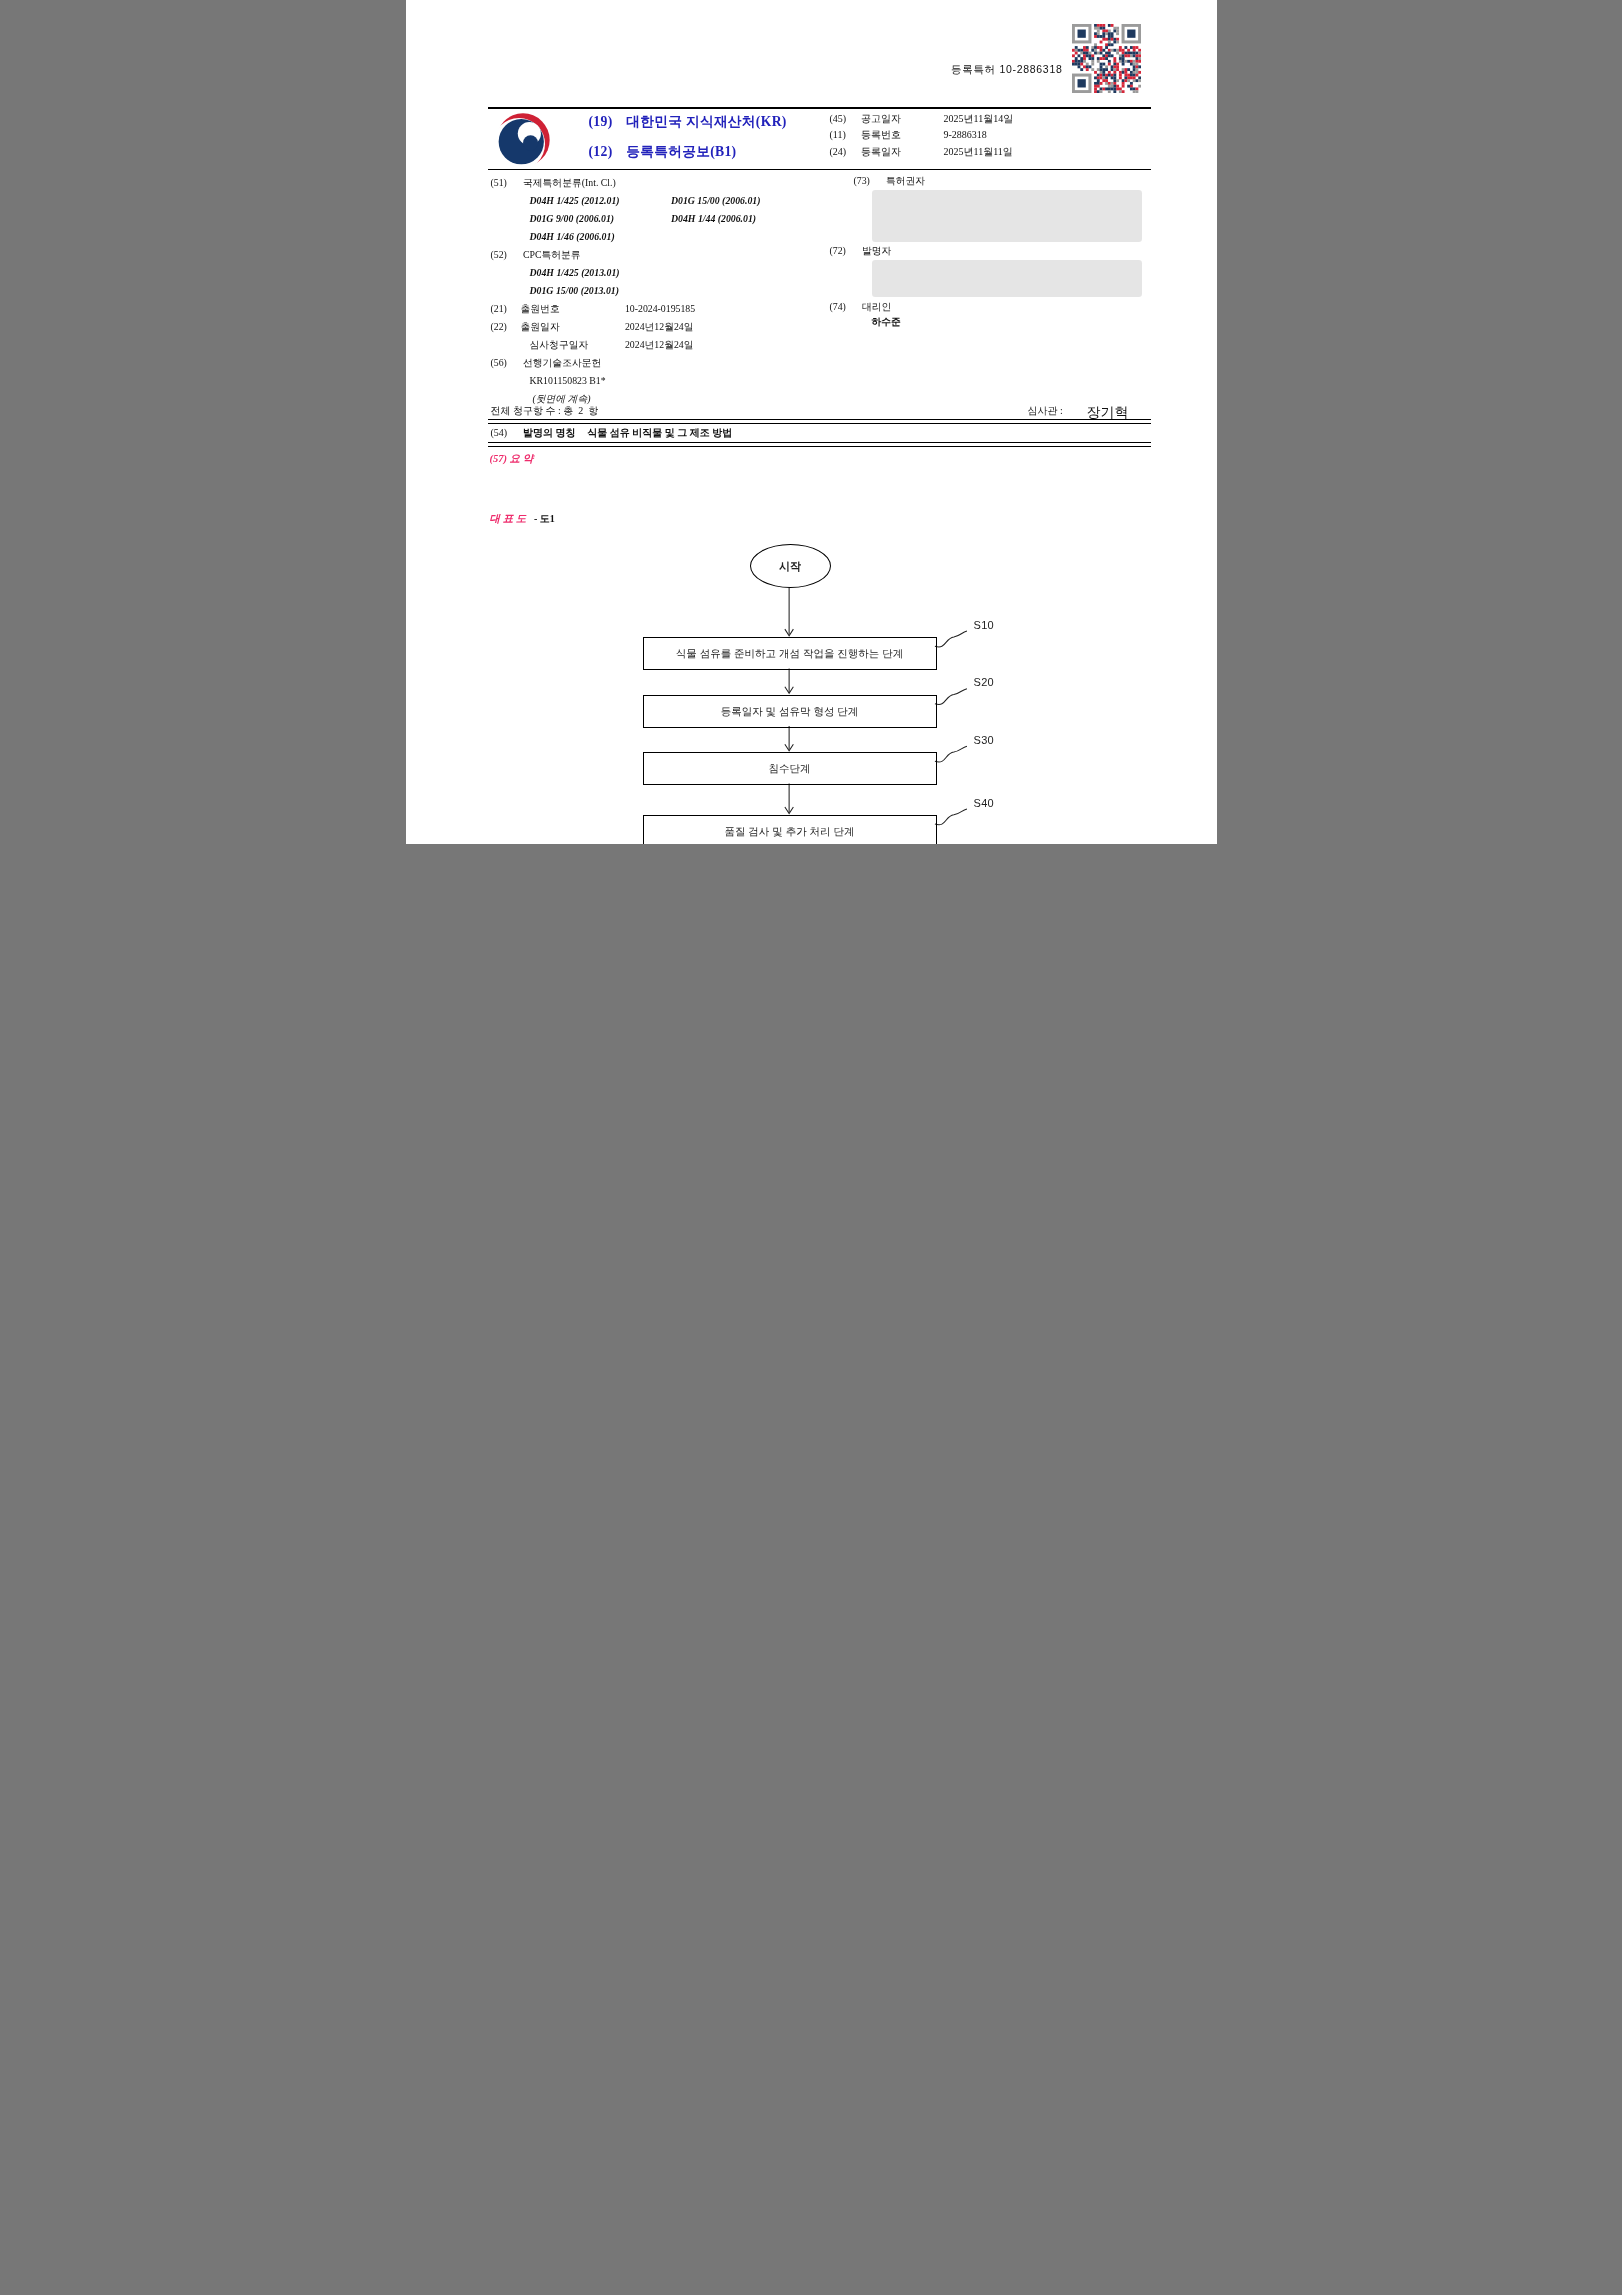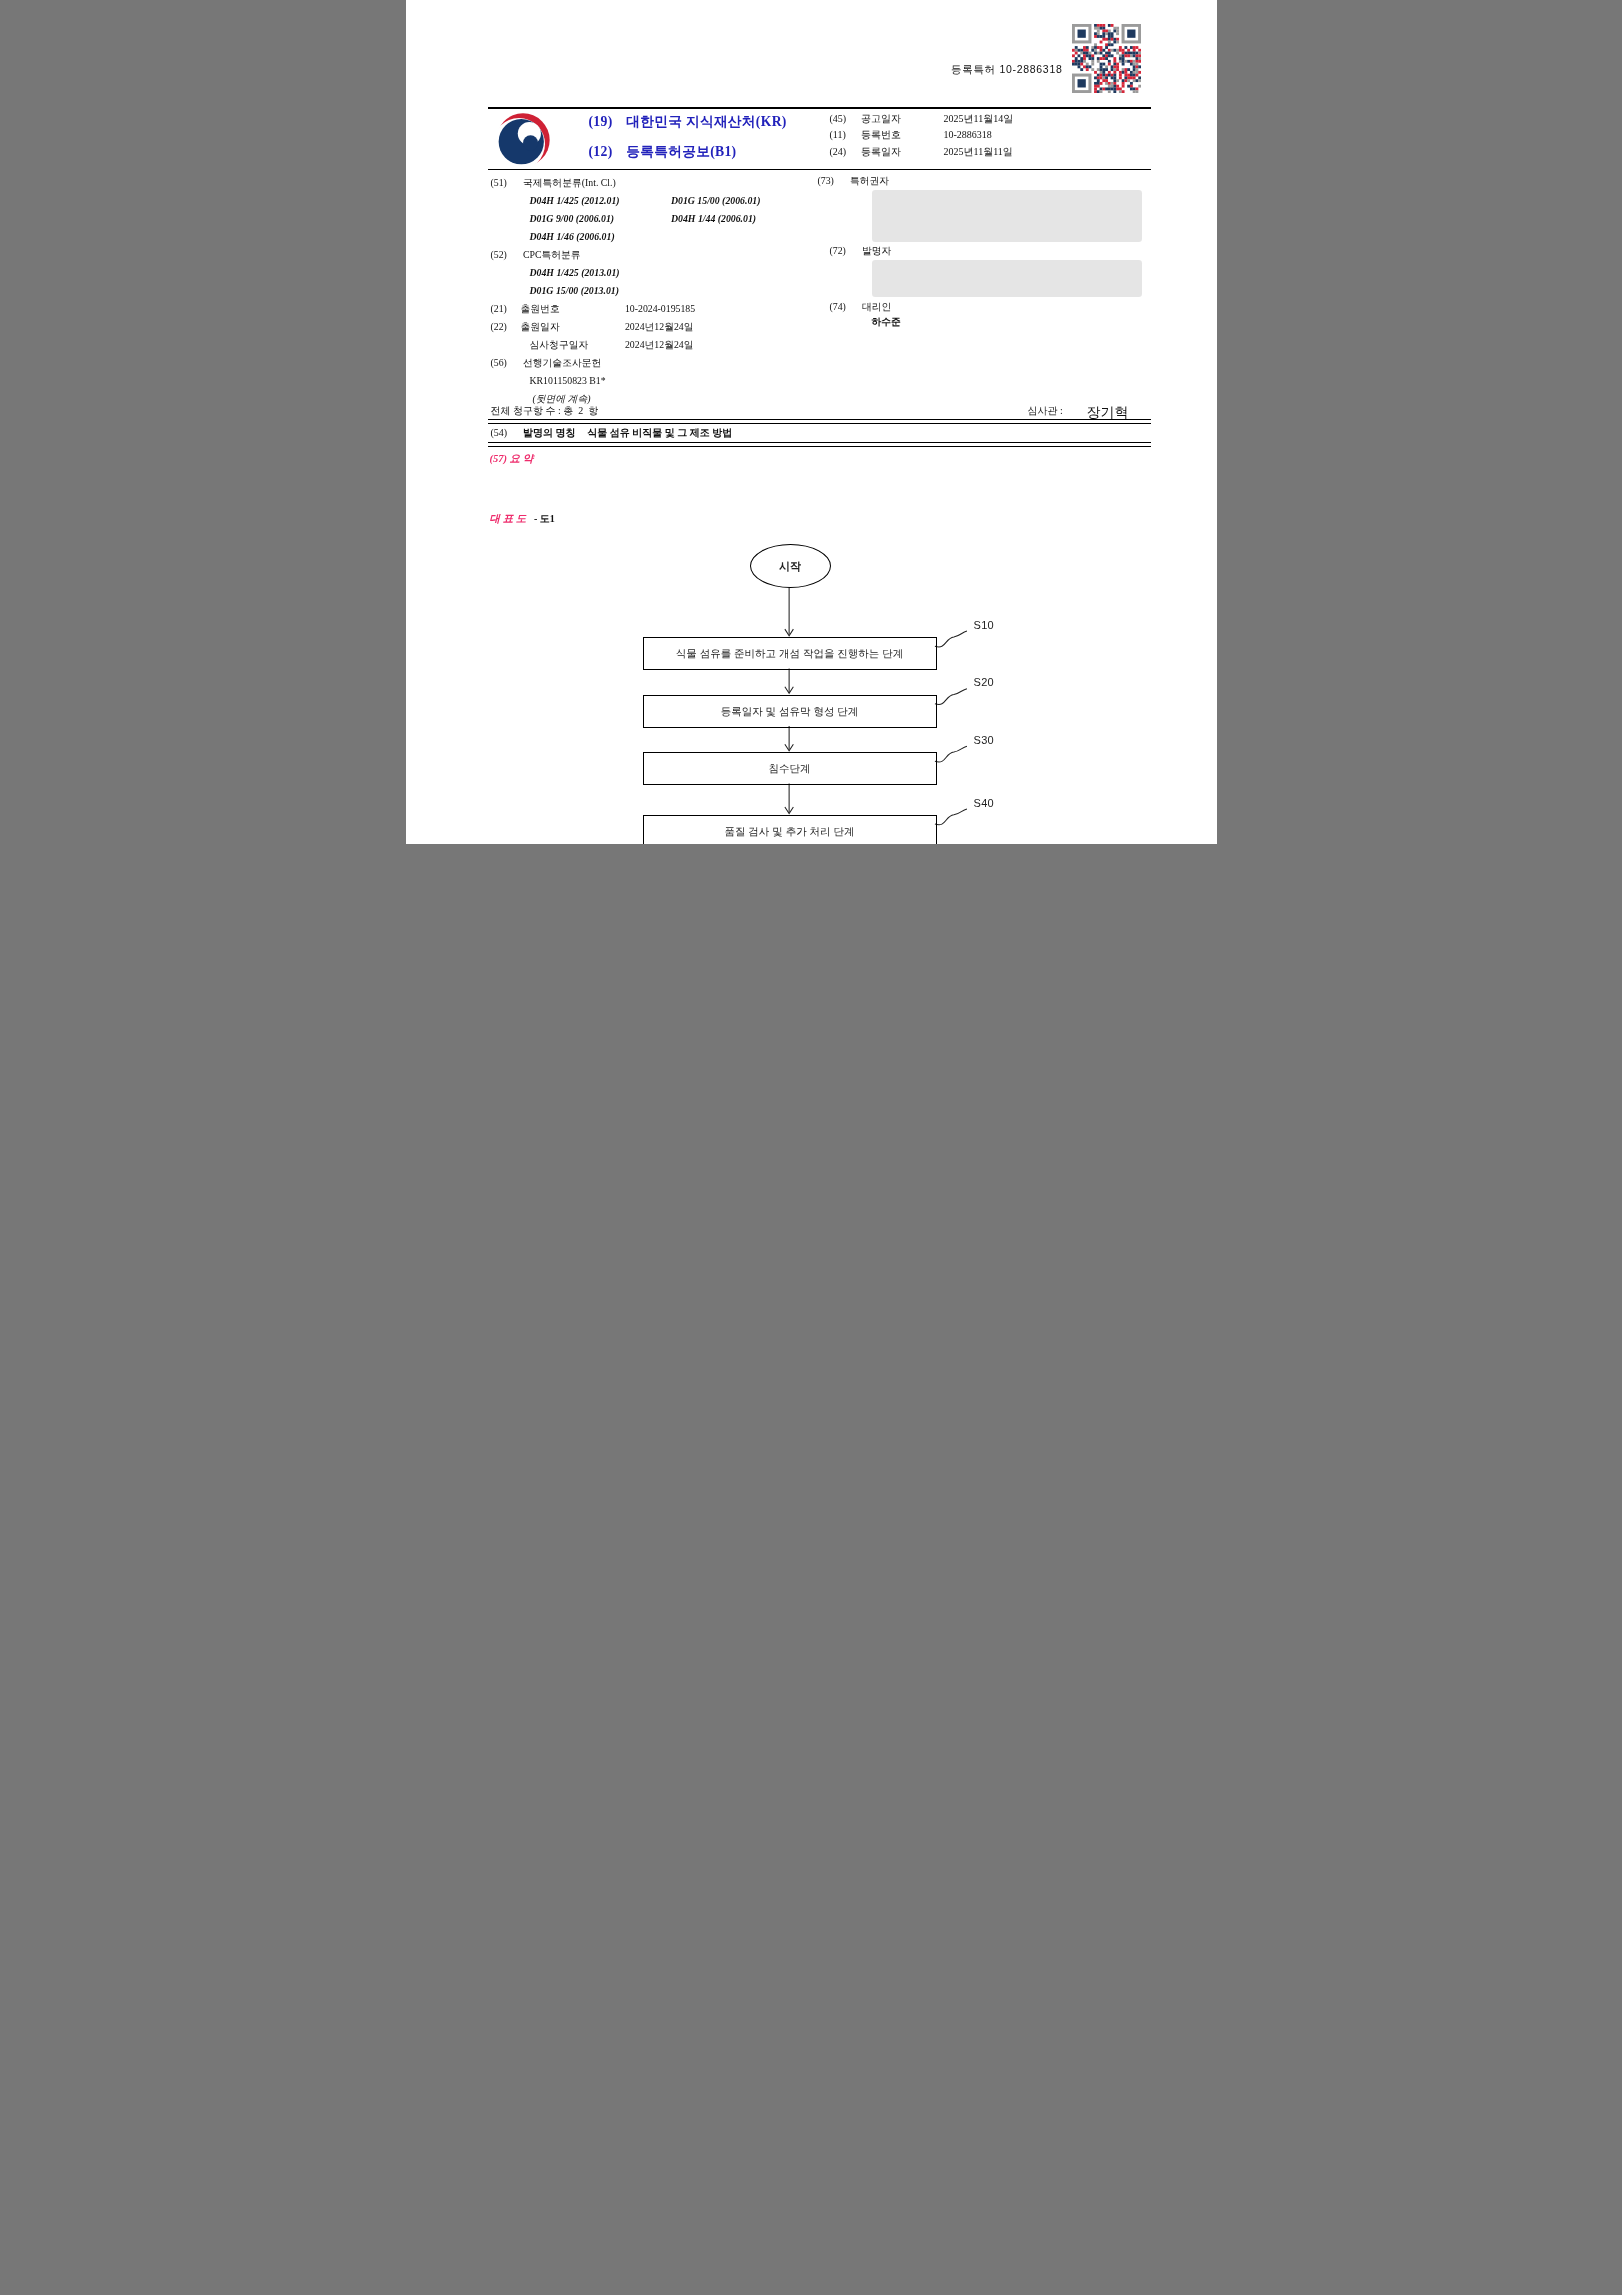--- a/index.html
+++ b/index.html
@@ -342,21 +342,21 @@
 
   <div class="abs" style="left:424px;top:111px;font-size:10px;">
     <div style="line-height:16.4px;">
       <span class="code" style="width:29px;">(45)</span>
       <span class="code" style="width:80px;">공고일자</span>
       <span>2025년11월14일</span>
     </div>
     <div style="line-height:16.4px;">
       <span class="code" style="width:29px;">(11)</span>
       <span class="code" style="width:80px;">등록번호</span>
-      <span>10-2886318</span>
+      <span>9-2886318</span>
     </div>
     <div style="line-height:16.4px;">
       <span class="code" style="width:29px;">(24)</span>
       <span class="code" style="width:80px;">등록일자</span>
       <span>2025년11월11일</span>
     </div>
   </div>
 
   <div class="abs rule" style="left:82px;top:169px;width:663px;height:1.3px;"></div>
 
@@ -403,21 +403,21 @@
       <span>선행기술조사문헌</span>
     </div>
     <div class="ln ind">
       <span>KR101150823 B1*</span>
     </div>
     <div class="ln" style="padding-left:42px;font-style:italic;">
       <span>(뒷면에 계속)</span>
     </div>
   </div>
 
-  <div class="abs" style="left:412px;top:175px;font-size:9.8px;">
+  <div class="abs" style="left:448px;top:175px;font-size:9.8px;">
     <span class="code" style="width:30px;">(73)</span>
     <span>특허권자</span>
   </div>
   <div class="abs redact" style="left:466px;top:190px;width:270px;height:52px;"></div>
 
   <div class="abs" style="left:424px;top:245px;font-size:9.8px;">
     <span class="code" style="width:30px;">(72)</span>
     <span>발명자</span>
   </div>
   <div class="abs redact" style="left:466px;top:260px;width:270px;height:37px;"></div>

